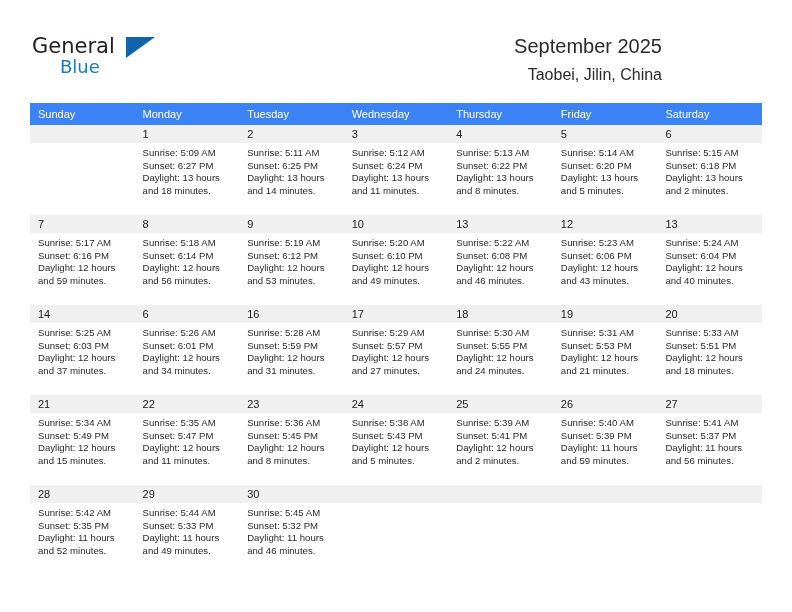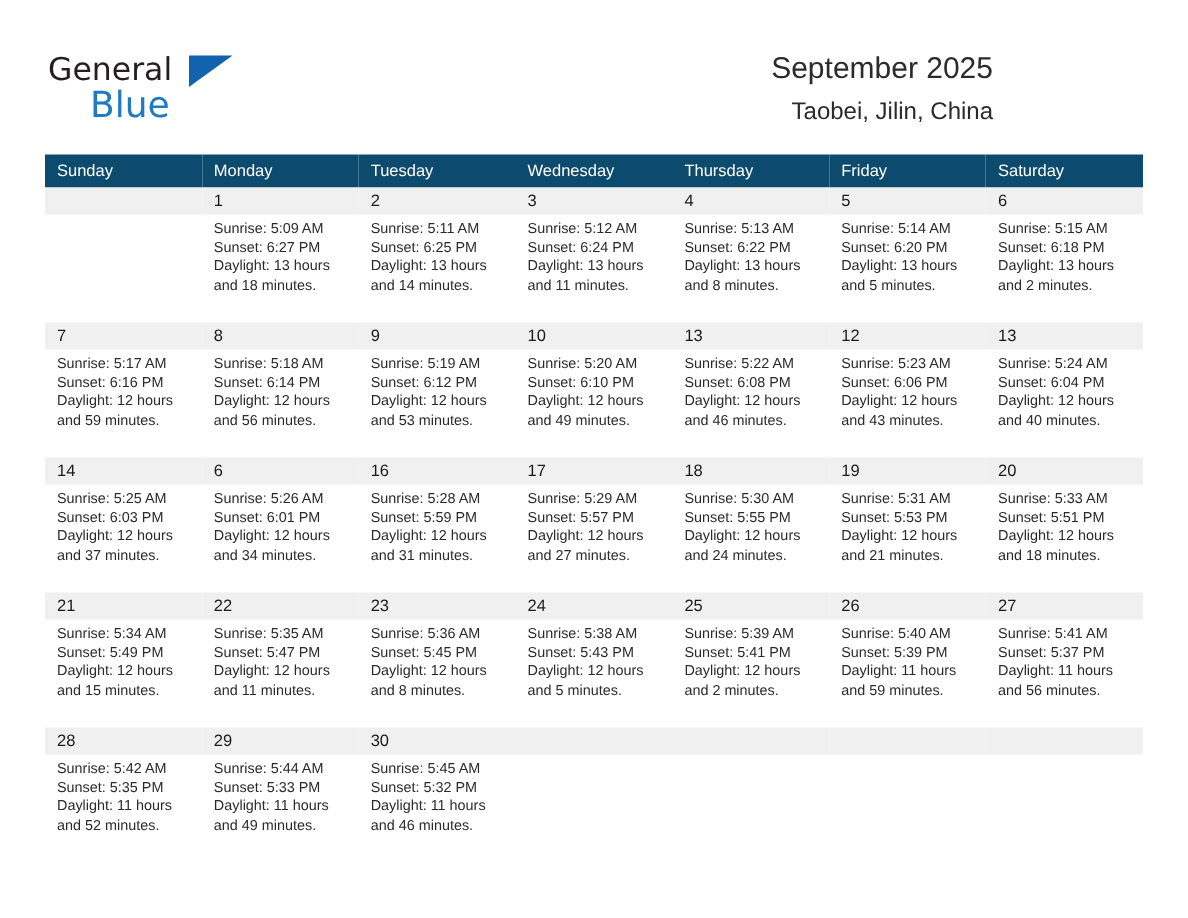--- a/index.html
+++ b/index.html
@@ -44,21 +44,21 @@
     font-size: 21px;
     letter-spacing: 0px;
     color: #231f20;
     font-family: "DejaVu Sans", sans-serif;
     font-weight: 400;
   }
   .brand-blue {
     position: absolute;
     left: 30px;
     top: 22px;
-    font-size: 24px;
+    font-size: 18px;
     color: #1f7ac4;
     font-family: "DejaVu Sans", sans-serif;
     font-weight: 400;
   }
   .brand-triangle {
     position: absolute;
     left: 96px;
     top: 3px;
     width: 0;
     height: 0;
@@ -95,21 +95,21 @@
     left: 30px;
     top: 103px;
     width: 732px;
   }
   table.cal {
     width: 732px;
     border-collapse: collapse;
     table-layout: fixed;
   }
   table.cal th {
-    background: #0c4a6e;
+    background: #3b82f6;
     color: #ffffff;
     font-size: 11px;
     font-weight: 400;
     text-align: left;
     padding: 5px 0 5px 8px;
     height: 21px;
     border: none;
   }
   table.cal td {
     vertical-align: top;

